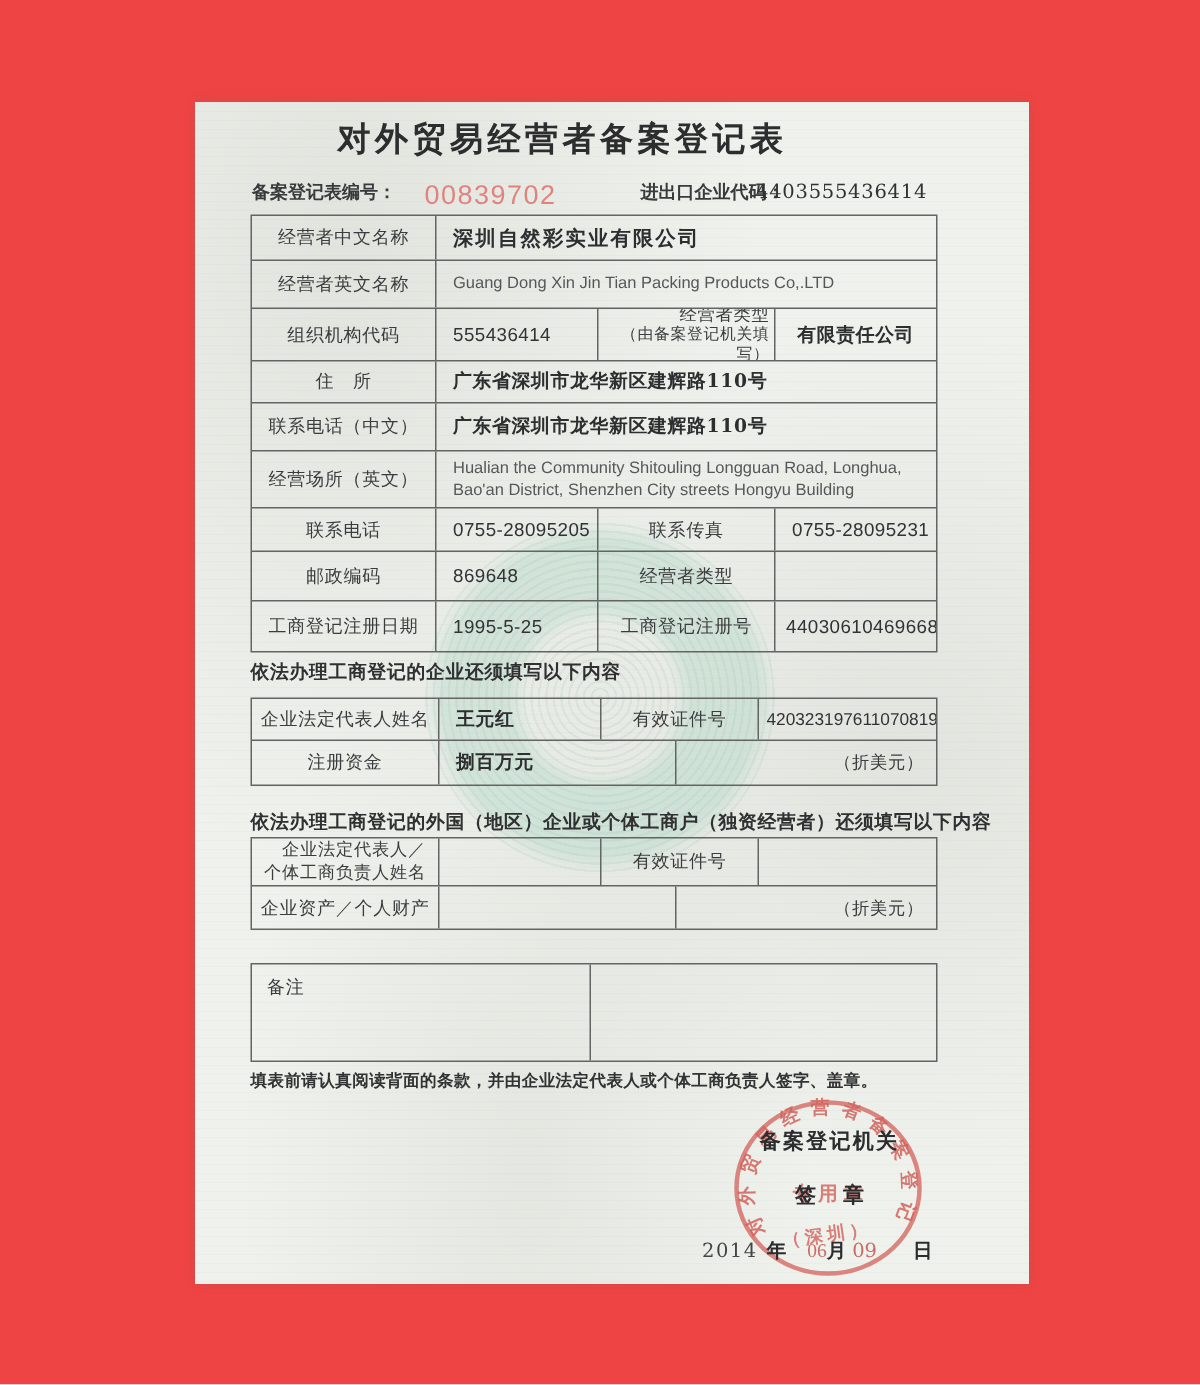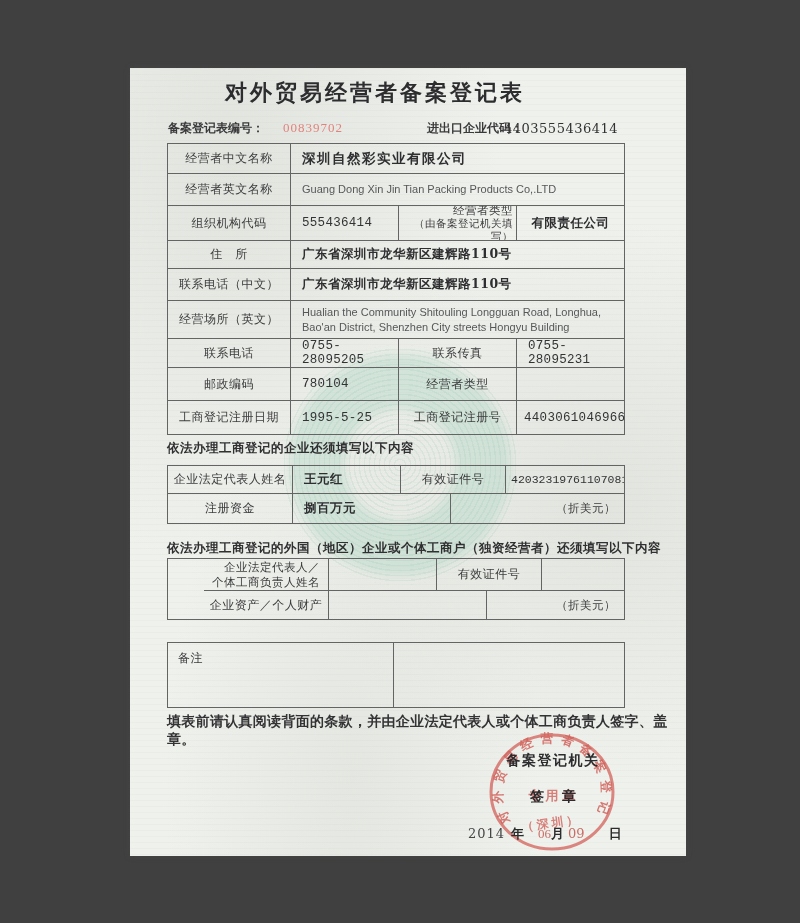--- a/index.html
+++ b/index.html
@@ -1,58 +1,58 @@
 <!DOCTYPE html>
 <html><head>
 <meta charset="utf-8">
 <style>
   html,body{margin:0;padding:0;background:#fff;}
-  #canvas{position:relative;width:800px;height:923px;background:#404040;overflow:hidden;
+  #canvas{position:relative;width:800px;height:923px;background:#ef4444;overflow:hidden;
           font-family:"Liberation Sans",sans-serif;}
   
   #page{position:absolute;left:130px;top:68px;width:556px;height:788px;
         background-color:#eff1ec;
         background-image:
           repeating-linear-gradient(180deg, rgba(158,163,156,.055) 0 1px, rgba(0,0,0,0) 1px 6px),
           radial-gradient(ellipse at 18% 12%, rgba(214,218,210,.55), rgba(0,0,0,0) 42%),
           radial-gradient(ellipse at 85% 55%, rgba(209,213,205,.45), rgba(0,0,0,0) 46%),
           radial-gradient(ellipse at 40% 90%, rgba(212,216,208,.4), rgba(0,0,0,0) 40%);
         box-shadow:0 0 7px rgba(90,95,88,.18);}
   
   .wm{position:absolute;left:150px;top:277px;width:240px;height:240px;z-index:1;pointer-events:none;
       background:
         repeating-radial-gradient(circle at 50% 50%, rgba(140,196,172,.16) 0 1.5px, rgba(0,0,0,0) 1.5px 5px),
         radial-gradient(circle at 50% 50%, rgba(185,219,203,0) 0 50px, rgba(178,215,198,.42) 62px 104px, rgba(178,215,198,0) 116px);
       border-radius:50%;}
   .title{position:absolute;left:0;right:66px;top:10px;text-align:center;z-index:2;
          font-weight:bold;font-size:22px;letter-spacing:3px;color:#2d2d30;}
   .meta{position:absolute;left:38px;right:40px;top:52px;height:18px;z-index:2;font-size:12px;color:#3a3a3c;}
   .meta .mlabel{font-weight:bold;font-family:"Liberation Serif",serif;}
-  .formno{position:absolute;left:115px;top:0;font-family:Liberation Serif, serif;font-size:13px;letter-spacing:1px;}
+  .formno{position:absolute;left:115px;top:0;font-family:Liberation Sans, sans-serif;font-size:18px;letter-spacing:1px;}
   .codelabel{position:absolute;left:259px;top:0;}
   .codeval{position:absolute;left:336px;top:1px;font-family:"DejaVu Serif",serif;font-size:13px;letter-spacing:.5px;color:#323234;}
   
   .tbl{position:absolute;left:37px;width:458px;border:1px solid #646464;z-index:2;box-sizing:border-box;}
   .row{display:grid;border-bottom:1px solid #646464;box-sizing:border-box;}
   .row:last-child{border-bottom:none;}
   .cell{border-right:1px solid #646464;box-sizing:border-box;display:flex;align-items:center;
         justify-content:center;overflow:hidden;padding:1px 3px;}
   .cell:last-child{border-right:none;}
   .cell.v{justify-content:flex-start;padding-left:11px;}
   .cell.r{justify-content:flex-end;padding-right:8px;}
   .cell.topleft{align-items:flex-start;justify-content:flex-start;padding:7px 16px 0 10px;}
   .lbl{font-family:"Liberation Serif",serif;font-size:12px;color:#3c3c3e;letter-spacing:.5px;text-align:center;}
   .val{font-family:"DejaVu Serif",serif;font-weight:600;font-size:12.5px;color:#2e2e31;letter-spacing:.5px;}
   .big{font-size:13.5px;letter-spacing:1.5px;}
-  .num{font-family:Liberation Mono, monospace;font-size:12.5px;color:#333336;letter-spacing:.3px;}
+  .num{font-family:Liberation Sans, sans-serif;font-size:12.5px;color:#333336;letter-spacing:.3px;}
   .num.long{font-size:11.5px;letter-spacing:0;}
   .en{font-family:"Liberation Sans",sans-serif;font-size:11px;color:#57575a;line-height:1.3;}
   .sub{display:block;text-align:right;line-height:1.25;}
   .heading{position:absolute;left:37px;z-index:2;font-weight:bold;font-size:12.5px;color:#303032;letter-spacing:.5px;}
-  .footnote{position:absolute;left:37px;top:645px;z-index:4;font-weight:bold;font-size:14px;
+  .footnote{position:absolute;left:37px;top:645px;z-index:4;font-weight:bold;font-size:11px;
             color:#333335;letter-spacing:.3px;}
   .authority{position:absolute;left:343px;top:684px;width:160px;text-align:center;z-index:4;
              font-weight:bold;font-size:14px;letter-spacing:1.5px;color:#2c2c2e;}
   .seal{position:absolute;left:343px;top:720px;width:160px;text-align:center;z-index:4;
         font-weight:bold;font-size:14px;letter-spacing:18px;text-indent:18px;color:#2c2c2e;}
   .dateline{position:absolute;left:338px;top:757px;z-index:4;display:flex;align-items:baseline;
             font-weight:bold;font-size:13px;color:#2c2c2e;}
   .dateline .yr{font-family:"DejaVu Serif",serif;font-weight:normal;color:#454548;letter-spacing:1px;}
   .dateline .red{font-family:"DejaVu Serif",serif;font-weight:normal;color:#c4554f;opacity:.85;}
   .stamp{position:absolute;left:352px;top:658px;z-index:3;opacity:.92;}
@@ -147,21 +147,21 @@
           </div>
         <div class="cell v">
             <span class="num">0755-28095231</span>
           </div>
       </div>
       <div class="row" style="grid-template-columns:123px 108px 118px 1fr;height:33px;">
         <div class="cell">
             <span class="lbl">邮政编码</span>
           </div>
         <div class="cell v">
-            <span class="num">780104</span>
+            <span class="num">869648</span>
           </div>
         <div class="cell">
             <span class="lbl">经营者类型</span>
           </div>
         <div class="cell v">
             <span class="num"></span>
           </div>
       </div>
       <div class="row" style="grid-template-columns:123px 108px 118px 1fr;height:33px;">
         <div class="cell">
@@ -202,21 +202,21 @@
         <div class="cell v">
             <span class="val">捌百万元</span>
           </div>
         <div class="cell r">
             <span class="lbl" style="font-size:11.5px;">（折美元）</span>
           </div>
       </div>
     </div>
 
     <div class="heading" style="top:472px;">依法办理工商登记的外国（地区）企业或个体工商户（独资经营者）还须填写以下内容</div>
-    <div class="tbl" style="top:490px;padding-left:36px;">
+    <div class="tbl" style="top:490px;">
       <div class="row" style="grid-template-columns:125px 108px 105px 1fr;height:32px;">
         <div class="cell">
           <span class="lbl" style="font-size:11.5px;">
             <span class="sub">企业法定代表人／</span>
             <span class="sub">个体工商负责人姓名</span>
           </span>
         </div>
         <div class="cell v">
             <span class="val"></span>
           </div>

